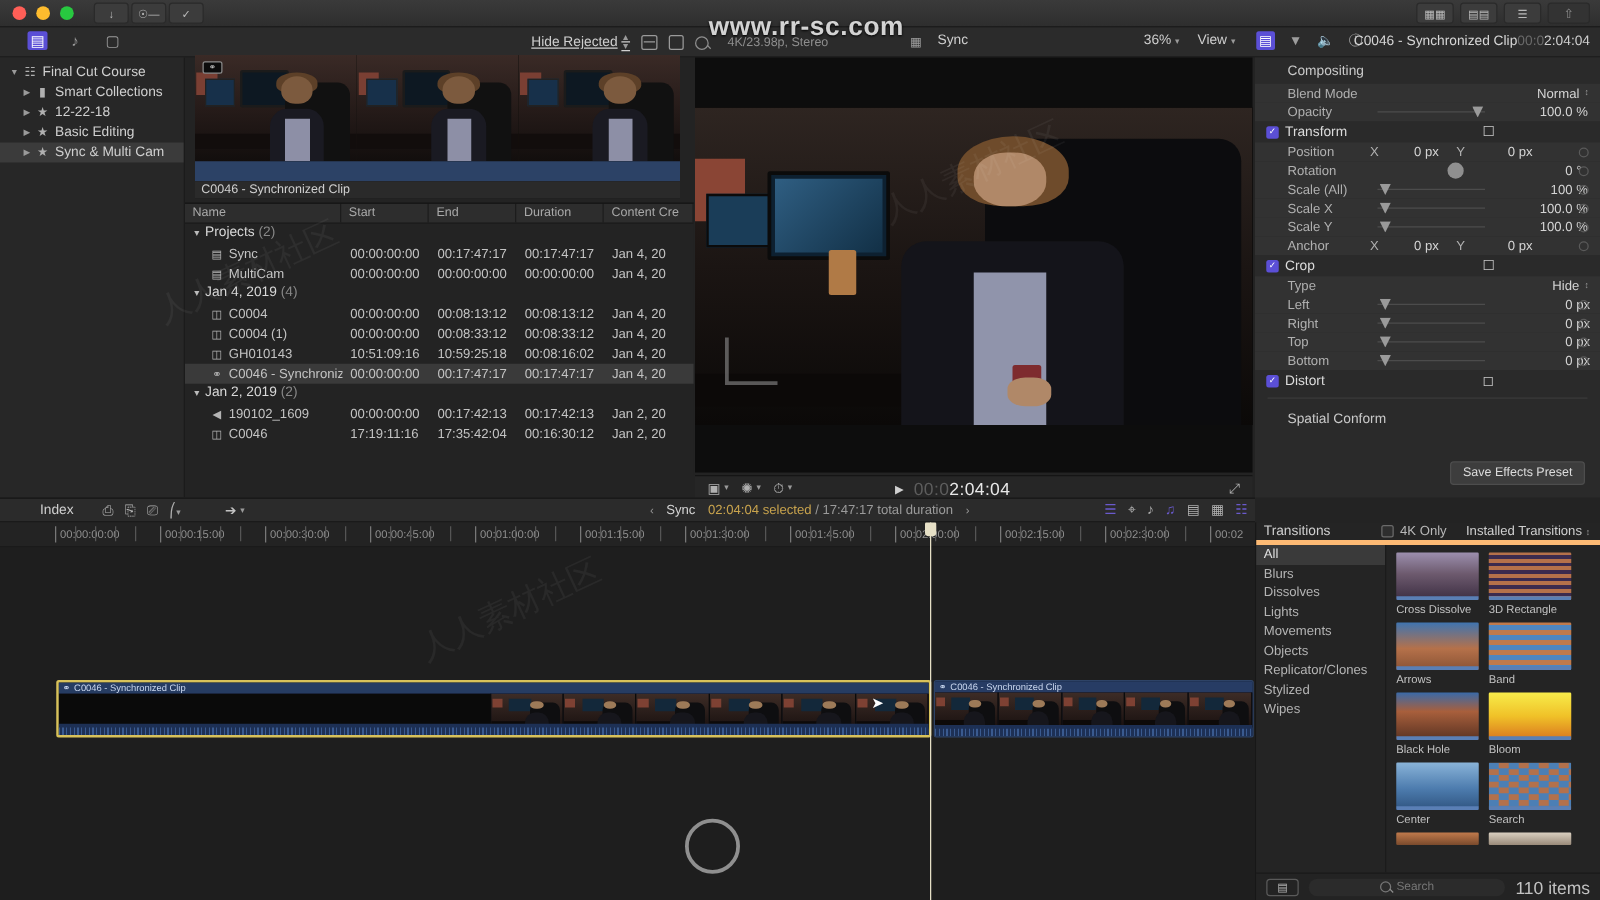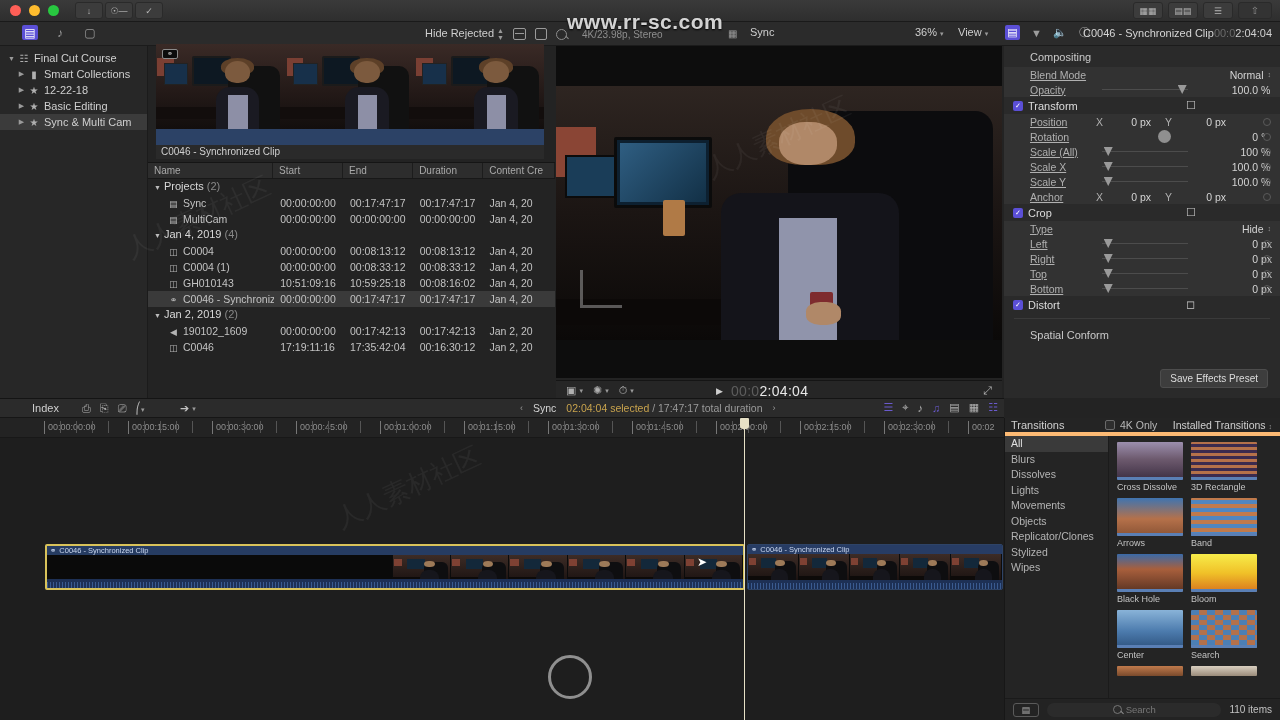--- a/index.html
+++ b/index.html
@@ -36,21 +36,21 @@
   
   .toprow {
     position:absolute; left:0; top:22px; width:1280px; height:24px;
     background:#2b2b2b; border-bottom:1px solid #1b1b1b;
   }
   .lib-icons { position:absolute; left:22px; top:3px; display:flex; gap:14px; align-items:center; }
   .libicon { width:16px;height:15px; display:flex;align-items:center;justify-content:center; font-size:12px; color:#9a9a9a;}
   .libicon.active { background:#5b4fd6; border-radius:2px; color:#fff; }
 
   .browsertools { position:absolute; left:425px; top:2px; display:flex; align-items:center; gap:9px; height:20px;}
-  .hide-rejected { color:#cfcfcf; font-size:11px; display:flex; align-items:flex-start; gap:3px; }
+  .hide-rejected { color:#cfcfcf; font-size:11px; display:flex; align-items:center; gap:3px;text-decoration:underline; }
   .chev { font-size:7px; color:#9a9a9a; line-height:1; display:inline-block; }
   .ico-sq { width:13px;height:12px; border:1px solid #9a9a9a; border-radius:2px; position:relative;}
   .ico-sq:after{content:"";position:absolute;left:1px;right:1px;top:4px;height:1px;background:#9a9a9a;}
   .ico-filmstrip { width:12px;height:12px;border:1px solid #9a9a9a;border-radius:2px;}
   .srch-ico { width:11px;height:11px;border:1.4px solid #8e8e8e;border-radius:50%; position:relative;}
   .srch-ico:after{content:"";position:absolute;width:4px;height:1.4px;background:#8e8e8e;transform:rotate(45deg);right:-3px;bottom:0px;}
   .clipinfo { color:#8e8e8e; font-size:10px; margin-left:6px; }
   .proj-name { position:absolute; left:750px; top:4px; font-size:11px; color:#cfcfcf; }
   .proj-icon { position:absolute; left:728px; top:6px; width:13px;height:11px; color:#9a9a9a; font-size:10px;}
   .zoomlevel { position:absolute; left:915px; top:4px; font-size:11px; color:#cfcfcf; }
@@ -149,21 +149,21 @@
   .vtc .dim{ color:#5d5d5d; }
   .vtc .on { color:#e8e8e8; }
   .vplay { position:absolute; left:160px; color:#cfcfcf; font-size:9px; }
   .vexp { position:absolute; right:10px; color:#b0b0b0; font-size:11px;}
 
   
   .inspector { position:absolute; left:1004px; top:46px; width:276px; height:352px; background:#2a2a2a; overflow:hidden; }
   .ins-sec { font-size:11px; color:#c9c9c9; padding:5px 0 4px 26px; }
   .ins-row { height:15px; display:flex; align-items:center; font-size:10.5px; color:#b4b4b4; }
   .ins-row.alt { background:#323232; }
-  .ins-lbl { width:92px; padding-left:26px; color:#b0b0b0;text-decoration:underline; }
+  .ins-lbl { width:92px; padding-left:26px; color:#b0b0b0; }
   .ins-val { color:#d4d4d4; }
   .chk { width:10px;height:10px;border-radius:2px;background:#5b4fd6; margin-left:9px; margin-right:5px;
       display:inline-flex;align-items:center;justify-content:center;color:#fff;font-size:7px; line-height:1;}
   .hdr-row { height:17px; display:flex; align-items:center; font-size:11px; color:#dcdcdc; position:relative;}
   .hdr-ico { position:absolute; left:182px; color:#c9c9c9; font-size:11px;}
   .slider { flex:1; height:1px; background:#4c4c4c; position:relative; margin:0 6px; }
   .knob { position:absolute; top:-4px; width:9px;height:9px; background:#9a9a9a; clip-path:polygon(0 0,100% 0,50% 100%); }
   .num { width:64px; text-align:right; color:#d4d4d4; }
   .unit { width:22px; padding-left:3px; color:#d4d4d4;}
   .xy { color:#b0b0b0; }
@@ -234,21 +234,21 @@
   .fxitem { width:66px; }
   .fxthumb { width:66px; height:38px; border-radius:1px; overflow:hidden; position:relative; background:#333;}
   .fxname { font-size:9px; color:#c2c2c2; margin-top:2px; white-space:nowrap; overflow:hidden;}
   .fxbar { position:absolute; left:0; bottom:0; width:100%; height:3px; background:#5a7fb5;}
   .fxfoot { position:absolute; left:0; right:0; bottom:0; height:22px; background:#232323;
       border-top:1px solid #1a1a1a; display:flex; align-items:center;}
   .fxfoot .lbtn { width:26px;height:14px;border:1px solid #5a5a5a;border-radius:3px; margin-left:8px;
       display:flex;align-items:center;justify-content:center; color:#b0b0b0; font-size:9px;}
   .fxsearch { flex:1; height:14px; margin:0 8px; background:#2b2b2b; border-radius:7px;
       display:flex; align-items:center; justify-content:center; gap:4px; color:#777; font-size:9.5px;}
-  .fxcount { margin-right:8px; font-size:10px; color:#c2c2c2; }
+  .fxcount { margin-right:8px; font-size:14px; color:#c2c2c2; }
 
   .watermark { position:absolute; color:rgba(255,255,255,.82); font-weight:bold; pointer-events:none;text-align:right;}
   .wm1 { left:567px; top:10px; font-size:21px; letter-spacing:.5px; text-shadow:0 1px 2px #000; }
   .wm2 { left:548px; top:655px; font-size:30px; color:rgba(255,255,255,.55); }
   .wm-circle { position:absolute; left:548px; top:655px; width:44px;height:44px; border-radius:50%;
       border:3px solid rgba(255,255,255,.5); }
   .wm-diag { position:absolute; color:rgba(255,255,255,.05); font-size:26px; transform:rotate(-25deg); pointer-events:none;}
 </style>
 </head>
 <body>

